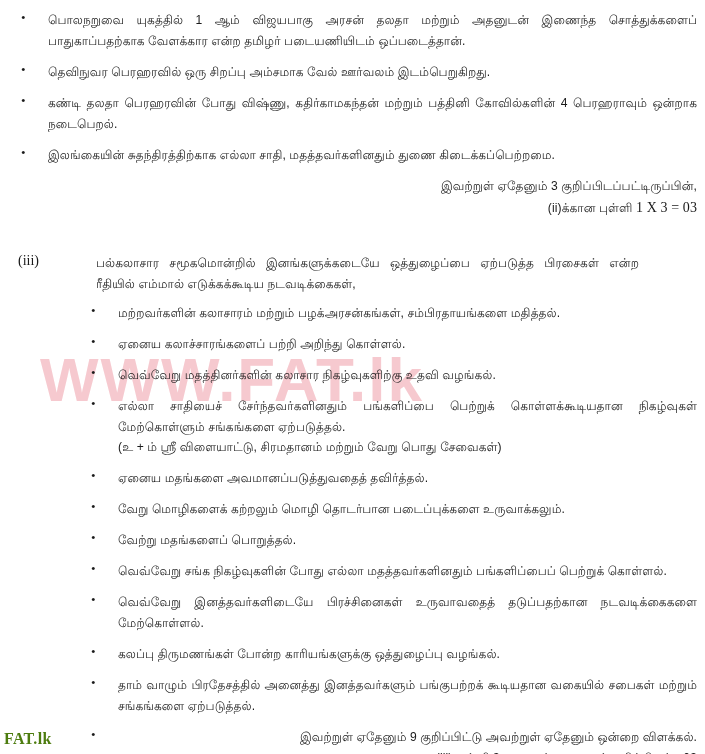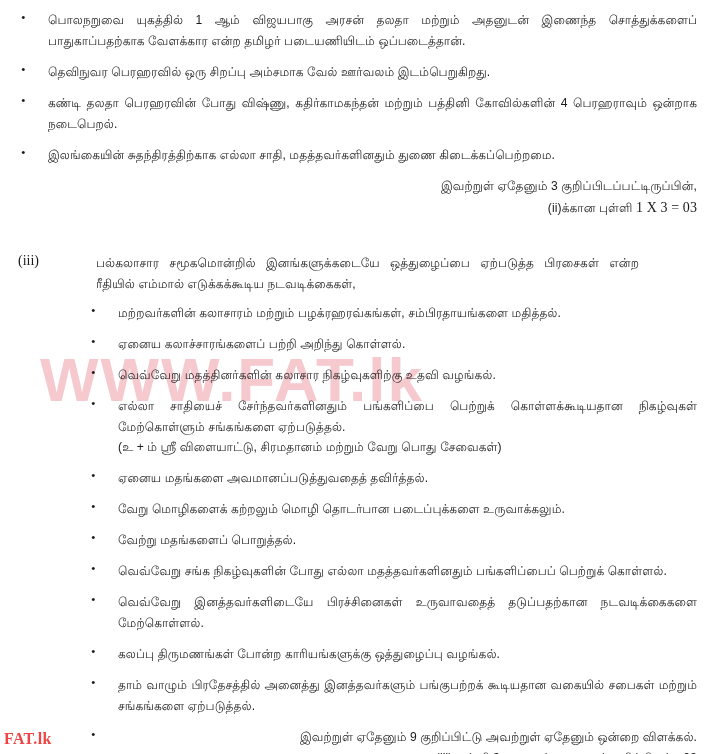--- a/index.html
+++ b/index.html
@@ -142,21 +142,21 @@
   }
 
   
   #footer-logo {
     position: absolute;
     left: 4px;
     bottom: 6px;
     font-family: "Liberation Serif", "DejaVu Serif", serif;
     font-weight: bold;
     font-size: 16px;
-    color: #ef4444;
+    color: #4d7c0f;
     letter-spacing: 0.3px;
     z-index: 3;
   }
 </style>
 </head>
 <body>
 
 <div id="watermark">WWW.FAT.lk</div>
 
 <div id="page">
@@ -172,21 +172,21 @@
     <span class="note-line">இவற்றுள் ஏதேனும் 3 குறிப்பிடப்பட்டிருப்பின்,</span>
     <span class="note-line"><span>(ii)க்கான புள்ளி</span>&nbsp;<span class="mark-latin">1 X 3  = 03</span></span>
   </div>
 
   <div id="section-iii">
     <div id="section-iii-label">(iii)</div>
     <div id="section-iii-stem" class="ta">பல்கலாசார சமூகமொன்றில் இனங்களுக்கடையே ஒத்துழைப்பை ஏற்படுத்த பிரசைகள் என்ற ரீதியில் எம்மால் எடுக்கக்கூடிய நடவடிக்கைகள்,</div>
 
     <ul class="bullets ta" id="list-iii">
       <li>
-        <span>மற்றவர்களின் கலாசாரம் மற்றும் பழக்ரஹரவ்கங்கள், சம்பிரதாயங்களை மதித்தல்.</span>
+        <span>மற்றவர்களின் கலாசாரம் மற்றும் பழக்அரசன்கங்கள், சம்பிரதாயங்களை மதித்தல்.</span>
       </li>
       <li>
         <span>ஏனைய கலாச்சாரங்களைப் பற்றி அறிந்து கொள்ளல்.</span>
       </li>
       <li>
         <span>வெவ்வேறு மதத்தினர்களின் கலாசார நிகழ்வுகளிற்கு உதவி வழங்கல்.</span>
       </li>
       <li>
         <span>எல்லா சாதியைச் சேர்ந்தவர்களினதும் பங்களிப்பை பெற்றுக் கொள்ளக்கூடியதான நிகழ்வுகள் மேற்கொள்ளும் சங்கங்களை ஏற்படுத்தல்.</span>
         <span class="sub-note">(உ + ம் ஸ்ரீ விளையாட்டு, சிரமதானம் மற்றும் வேறு பொது சேவைகள்)</span>

